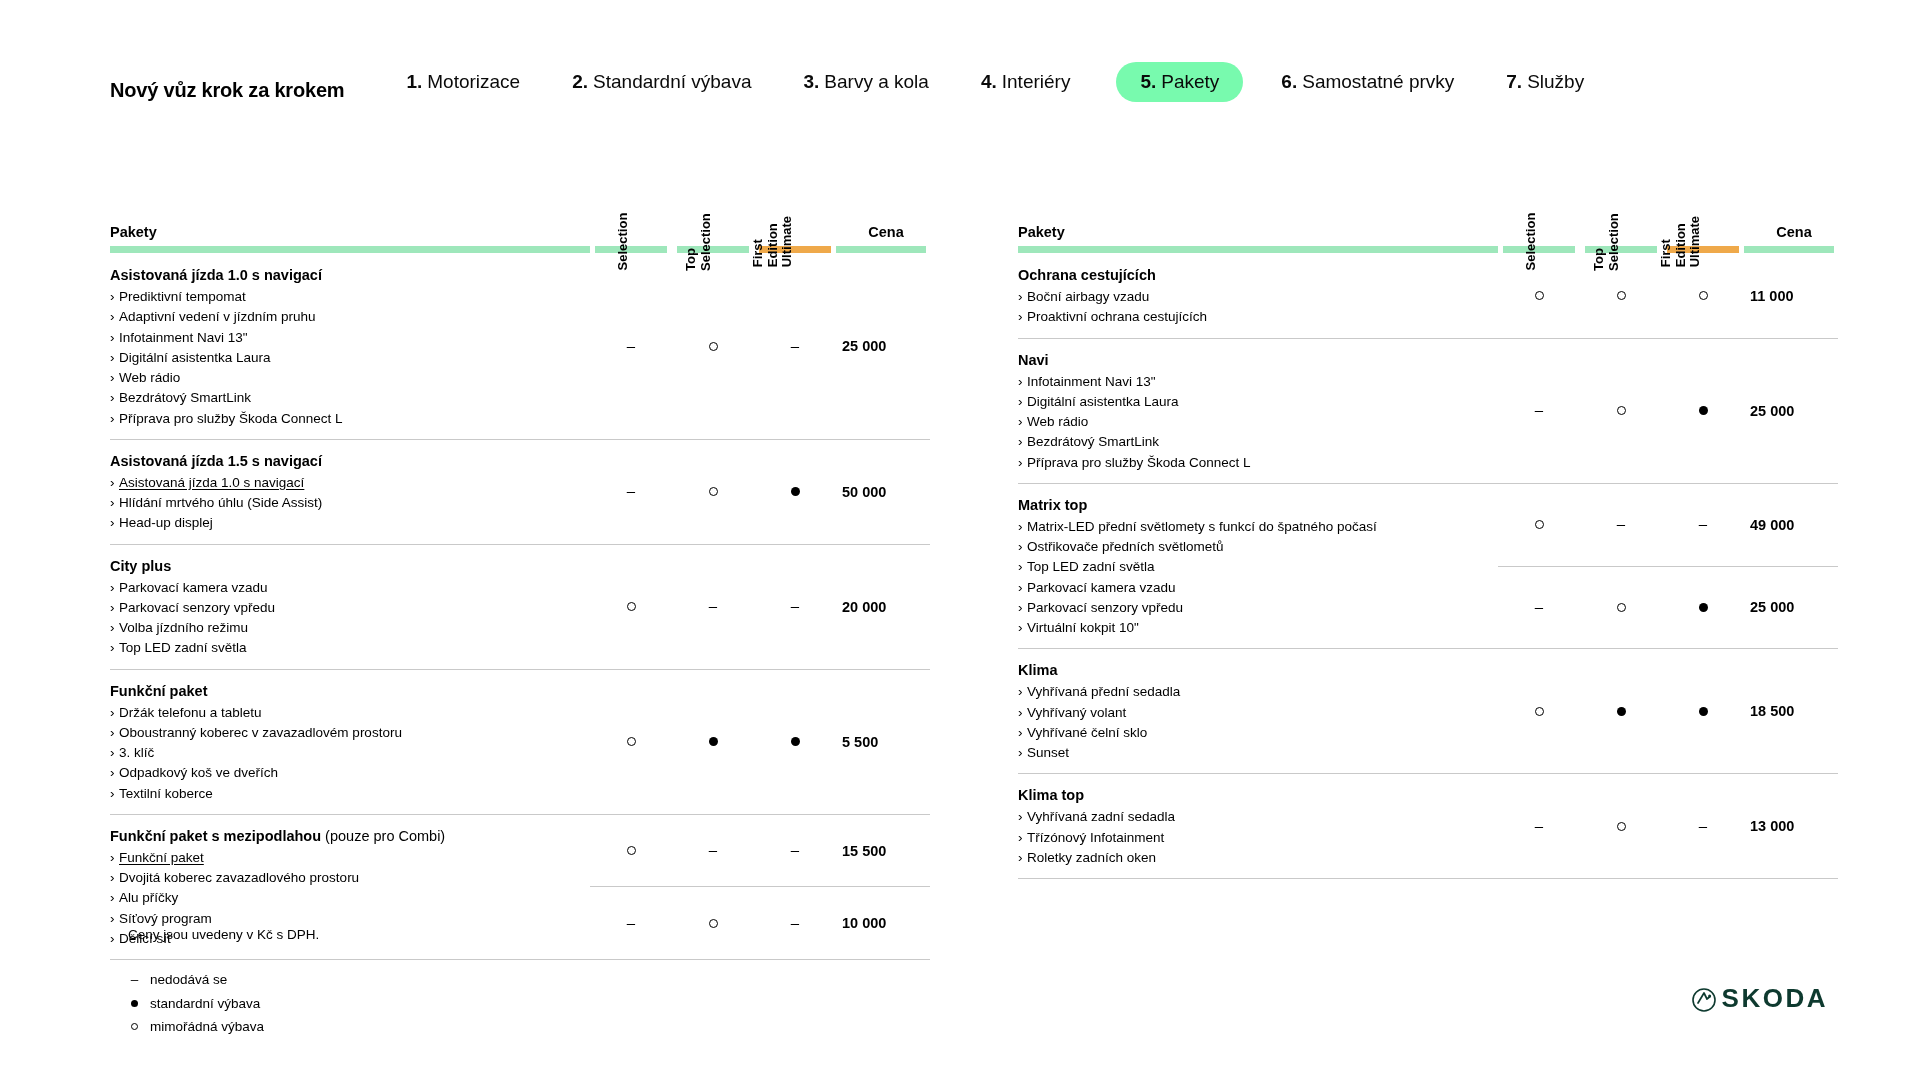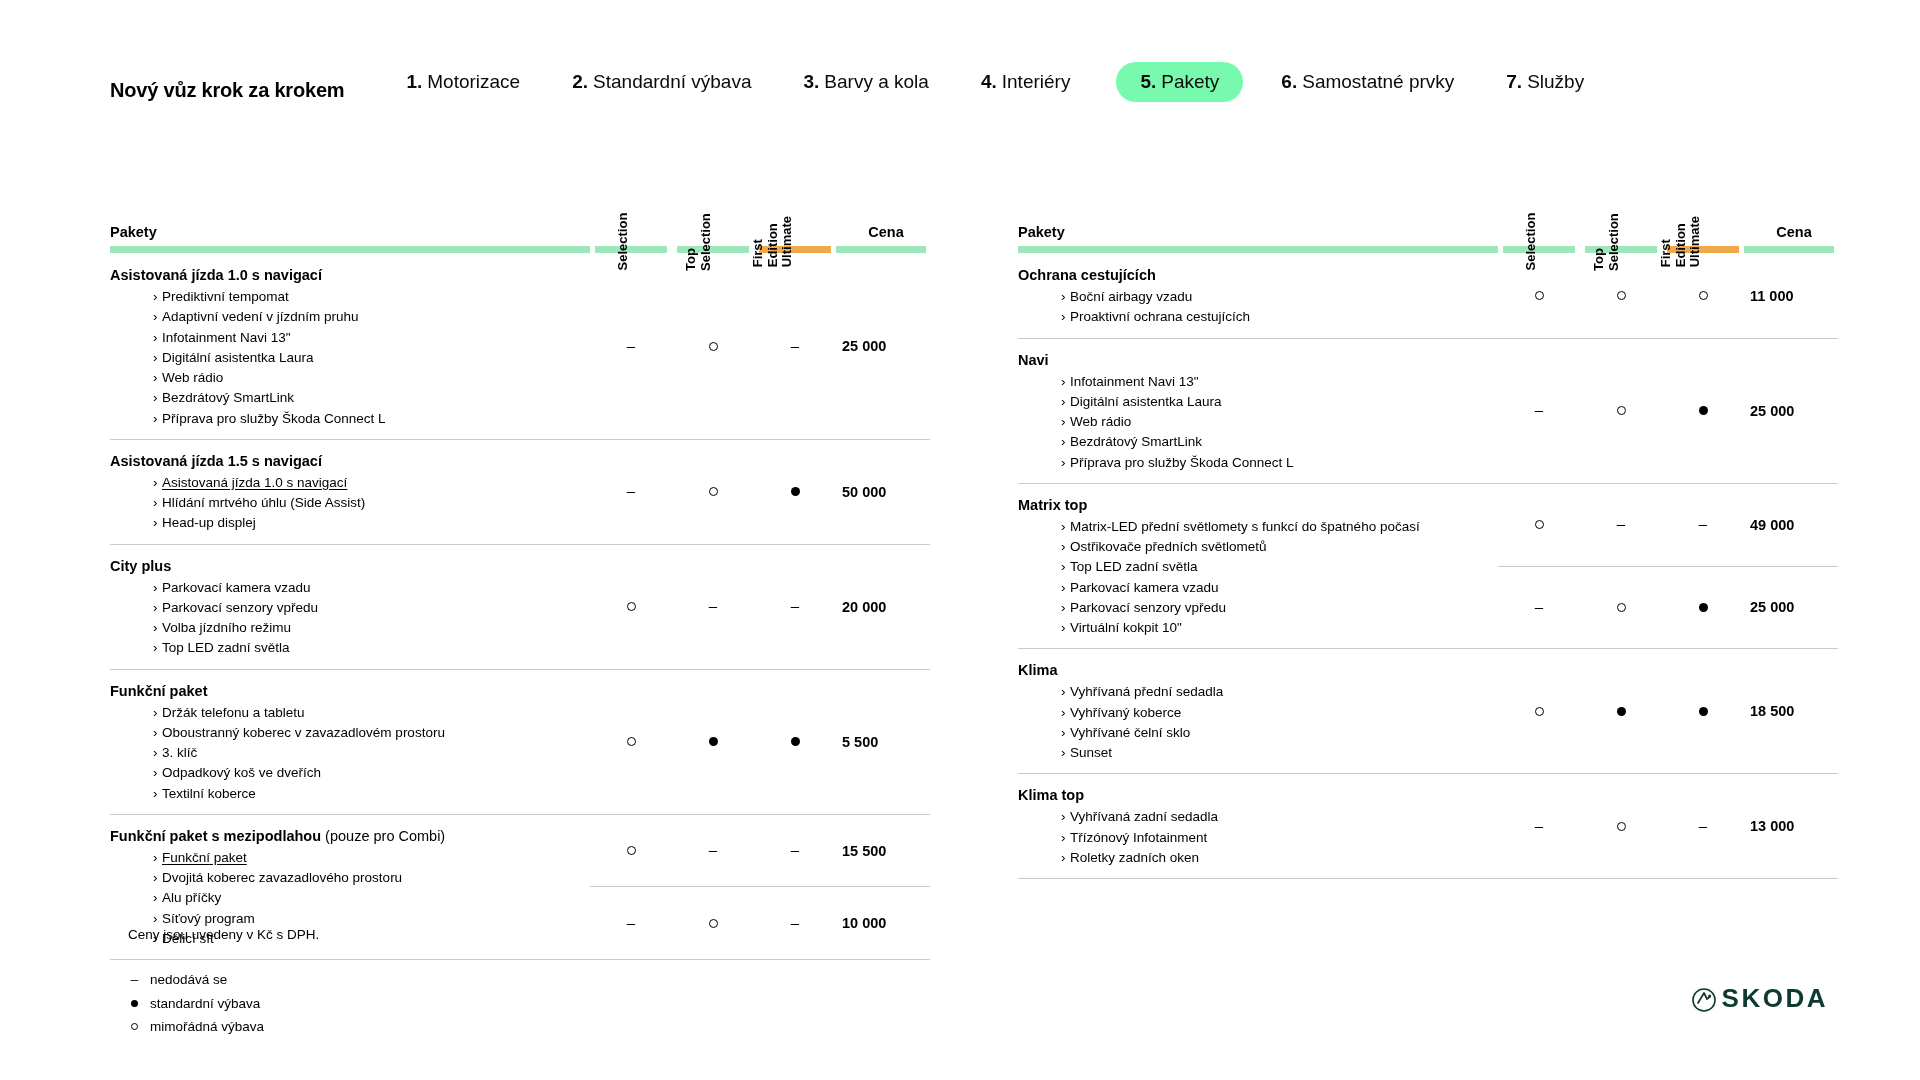--- a/index.html
+++ b/index.html
@@ -134,21 +134,20 @@
     margin-bottom:1px;
   }
   .pkg-title .note{
     font-weight:400;
   }
   .feat{
     font-size:13.5px;
     font-weight:400;
     line-height:1.5;
     white-space:nowrap;
-    margin-left:43px;
   }
   .feat .chev{
     display:inline-block;
     width:9px;
     color:#000;
   }
   .feat .link{
     text-decoration:underline;
     text-underline-offset:2px;
   }
@@ -469,21 +468,21 @@
         <tr>
           <td class="mark-cell"><span class="sym dash">–</span></td>
           <td class="mark-cell"><span class="sym open"></span></td>
           <td class="mark-cell"><span class="sym filled"></span></td>
           <td class="price-cell">25 000</td>
         </tr>
         <tr>
           <td class="pkg-cell" rowspan="1">
             <div class="pkg-title">Klima</div>
             <div class="feat"><span class="chev">›</span><span>Vyhřívaná přední sedadla</span></div>
-            <div class="feat"><span class="chev">›</span><span>Vyhřívaný koberce</span></div>
+            <div class="feat"><span class="chev">›</span><span>Vyhřívaný volant</span></div>
             <div class="feat"><span class="chev">›</span><span>Vyhřívané čelní sklo</span></div>
             <div class="feat"><span class="chev">›</span><span>Sunset</span></div>
           </td>
           <td class="mark-cell"><span class="sym open"></span></td>
           <td class="mark-cell"><span class="sym filled"></span></td>
           <td class="mark-cell"><span class="sym filled"></span></td>
           <td class="price-cell">18 500</td>
         </tr>
         <tr>
           <td class="pkg-cell" rowspan="1">

